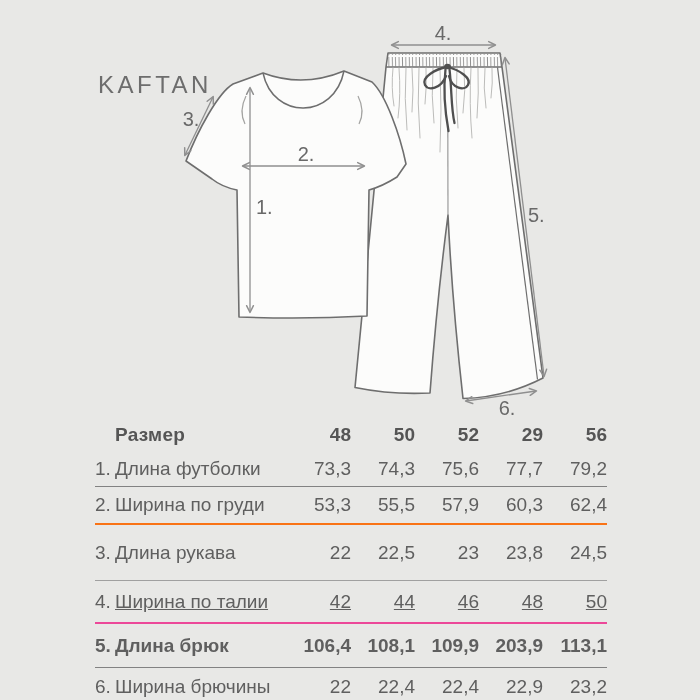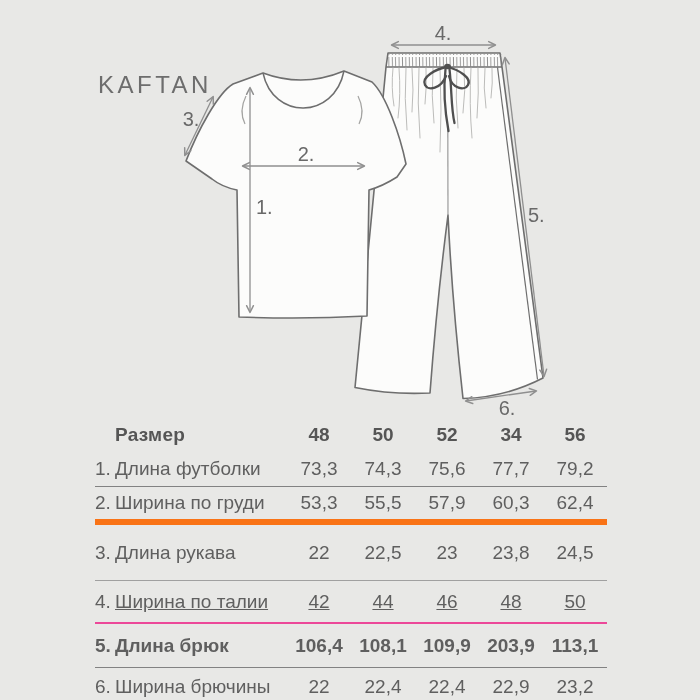--- a/index.html
+++ b/index.html
@@ -21,25 +21,25 @@
   .size-table{
     position:absolute;left:95px;top:418px;width:512px;
     color:#5f5f5f;font-size:19px;
   }
   .trow{
     display:grid;
     grid-template-columns:192px repeat(5,64px);
     align-items:center;
     box-sizing:border-box;
   }
-  .trow .val{text-align:center;}
+  .trow .val{text-align:right;}
   .thead{height:33px;font-weight:bold;color:#555;}
   .thead .labelcell{padding-left:20px;letter-spacing:0.3px;}
   .r1{height:36px;border-bottom:1.5px solid #828282;}
-  .r2{height:38px;border-bottom:6px solid #f97316;}
+  .r2{height:38px;border-bottom:2px solid #f97316;}
   .r3{height:56px;border-bottom:1px solid #a0a0a0;}
   .r4{height:43px;border-bottom:2px solid #ec4899;text-decoration:underline;}
   .r5{height:44px;border-bottom:1.5px solid #828282;font-weight:bold;}
   .r6{height:38px;}
   .labelcell{white-space:nowrap;}
   .rownum{display:inline-block;width:20px;}
 </style>
 </head>
 <body>
 
@@ -135,21 +135,21 @@
     <text class="dim-label" x="507" y="415" text-anchor="middle">6.</text>
   </svg>
 
   <div class="size-table">
 
     <div class="trow thead">
       <div class="labelcell">Размер</div>
       <div class="val">48</div>
       <div class="val">50</div>
       <div class="val">52</div>
-      <div class="val">34</div>
+      <div class="val">29</div>
       <div class="val">56</div>
     </div>
 
     <div class="trow r1">
       <div class="labelcell"><span class="rownum">1.</span><span>Длина футболки</span></div>
       <div class="val">73,3</div>
       <div class="val">74,3</div>
       <div class="val">75,6</div>
       <div class="val">77,7</div>
       <div class="val">79,2</div>

